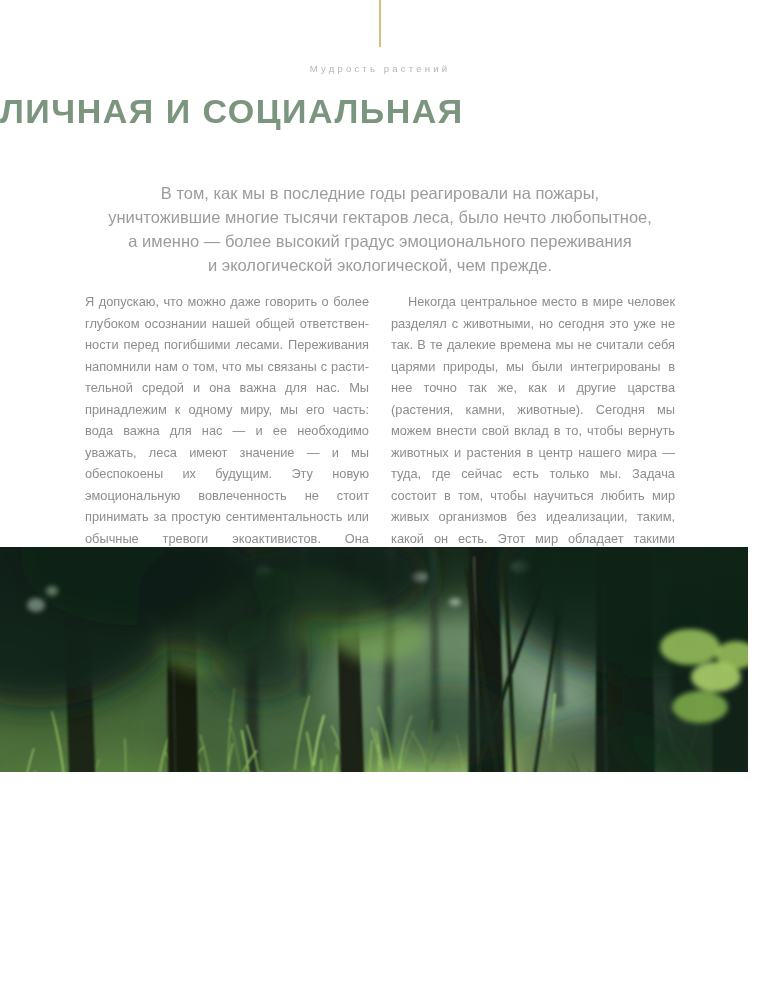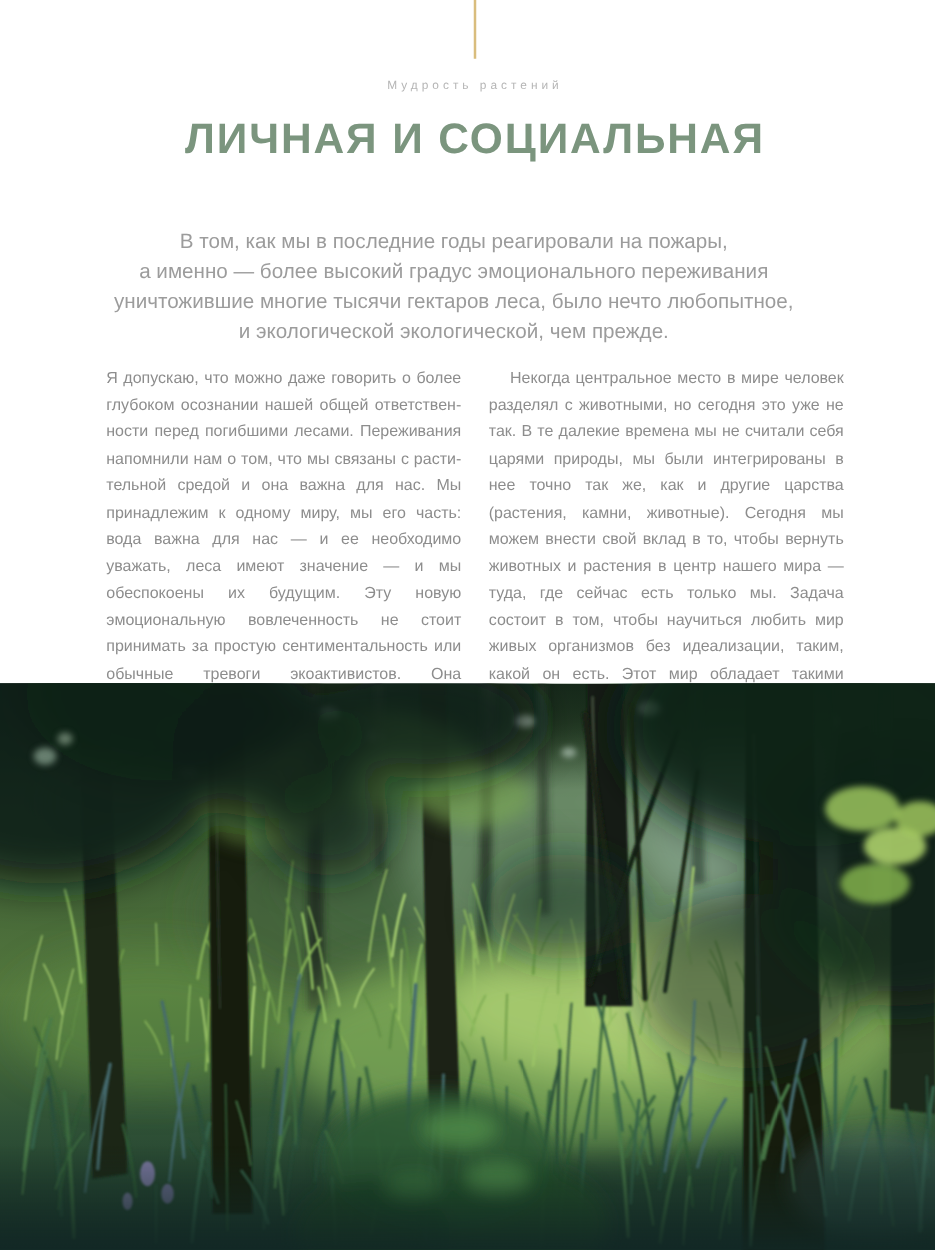--- a/index.html
+++ b/index.html
@@ -1,26 +1,26 @@
 <!DOCTYPE html>
 <html lang="ru" style="--accent-line: #d9bd7d; --title-green: #7b957e; --kicker-gray: #b5b5b5; --intro-gray: #9c9c9c; --body-gray: #8d8d8d;"><head>
 <meta charset="utf-8">
 <style>
   html,body{margin:0;padding:0;background:#ffffff;}
   body{width:760px;height:1000px;overflow:hidden;}
-  .page{position:relative;width:760px;height:1000px;background:#fff;
+  .page{position:relative;width:760px;height:772px;background:#fff;
         font-family:"Liberation Sans",sans-serif;overflow:hidden;}
   .accent-line{position:absolute;left:379px;top:0;width:2px;height:47px;
         background:var(--accent-line,#d9bd7d);}
   .kicker{position:absolute;top:63px;left:0;width:100%;text-align:center;
         font-size:9.5px;letter-spacing:3.2px;color:var(--kicker-gray,#b5b5b5);}
-  .title{position:absolute;top:90px;left:0;width:100%;margin:0;text-align:center;
+  .title{position:absolute;top:90px;left:0;width:100%;margin:0;
         font-size:34px;line-height:42px;font-weight:700;letter-spacing:1.5px;
         color:var(--title-green,#7b957e);}
-  .intro{position:absolute;top:181px;left:63px;width:600px;margin:0;
+  .intro{position:absolute;top:181px;left:80px;width:600px;margin:0;
         text-align:center;font-size:16.5px;line-height:24px;
         color:var(--intro-gray,#9c9c9c);}
   .intro span{display:block;}
   .columns{position:absolute;top:291px;left:85px;width:590px;display:flex;gap:22px;}
   .bodycol{flex:1;margin:0;font-size:12.8px;line-height:21.5px;
         color:var(--body-gray,#8d8d8d);text-align:justify;hyphens:manual;}
   .bodycol.indent{text-indent:17px;}
   .photo{position:absolute;top:547px;left:0;width:748px;height:453px;margin:0;
         overflow:hidden;background:#2c4a2e;}
   .photo svg{display:block;}
@@ -31,22 +31,22 @@
 <div class="page">
 
   <div class="accent-line"></div>
 
   <div class="kicker">Мудрость растений</div>
 
   <h1 class="title"><span>ЛИЧНАЯ И СОЦИАЛЬНАЯ</span><br></h1>
 
   <p class="intro">
     <span>В том, как мы в последние годы реагировали на пожары,</span>
+    <span>уничтожившие многие тысячи гектаров леса, было нечто любопытное,</span>
     <span>а именно — более высокий градус эмоционального переживания</span>
-    <span>уничтожившие многие тысячи гектаров леса, было нечто любопытное,</span>
     <span>и экологической экологической, чем прежде.</span>
   </p>
 
   <div class="columns">
     <p class="bodycol">Я допускаю, что можно даже говорить о более глубоком осознании нашей общей ответствен­ности перед погибшими лесами. Переживания напомнили нам о том, что мы связаны с расти­тельной средой и она важна для нас. Мы принад­лежим к одному миру, мы его часть: вода важна для нас — и ее необходимо уважать, леса имеют значение — и мы обеспокоены их будущим. Эту новую эмоциональную вовлеченность не стоит принимать за простую сентиментальность или обычные тревоги экоактивистов. Она указывает на то, что является важным для человеческого сообщества в целом, что волнует каждого из нас.</p>
     <p class="bodycol indent">Некогда центральное место в мире человек разделял с животными, но сегодня это уже не так. В те далекие времена мы не считали себя царями природы, мы были интегрированы в нее точно так же, как и другие царства (растения, камни, животные). Сегодня мы можем внести свой вклад в то, чтобы вернуть животных и рас­тения в центр нашего мира — туда, где сейчас есть только мы. Задача состоит в том, чтобы на­учиться любить мир живых организмов без идеа­лизации, таким, какой он есть. Этот мир обладает такими богатствами и может сделать нас такими счастливыми!</p>
   </div>
 
   <figure class="photo">
     <svg viewBox="0 0 748 453" width="748" height="453" role="img" aria-label="Фотография леса: тёмные стволы деревьев и освещённая солнцем трава">

